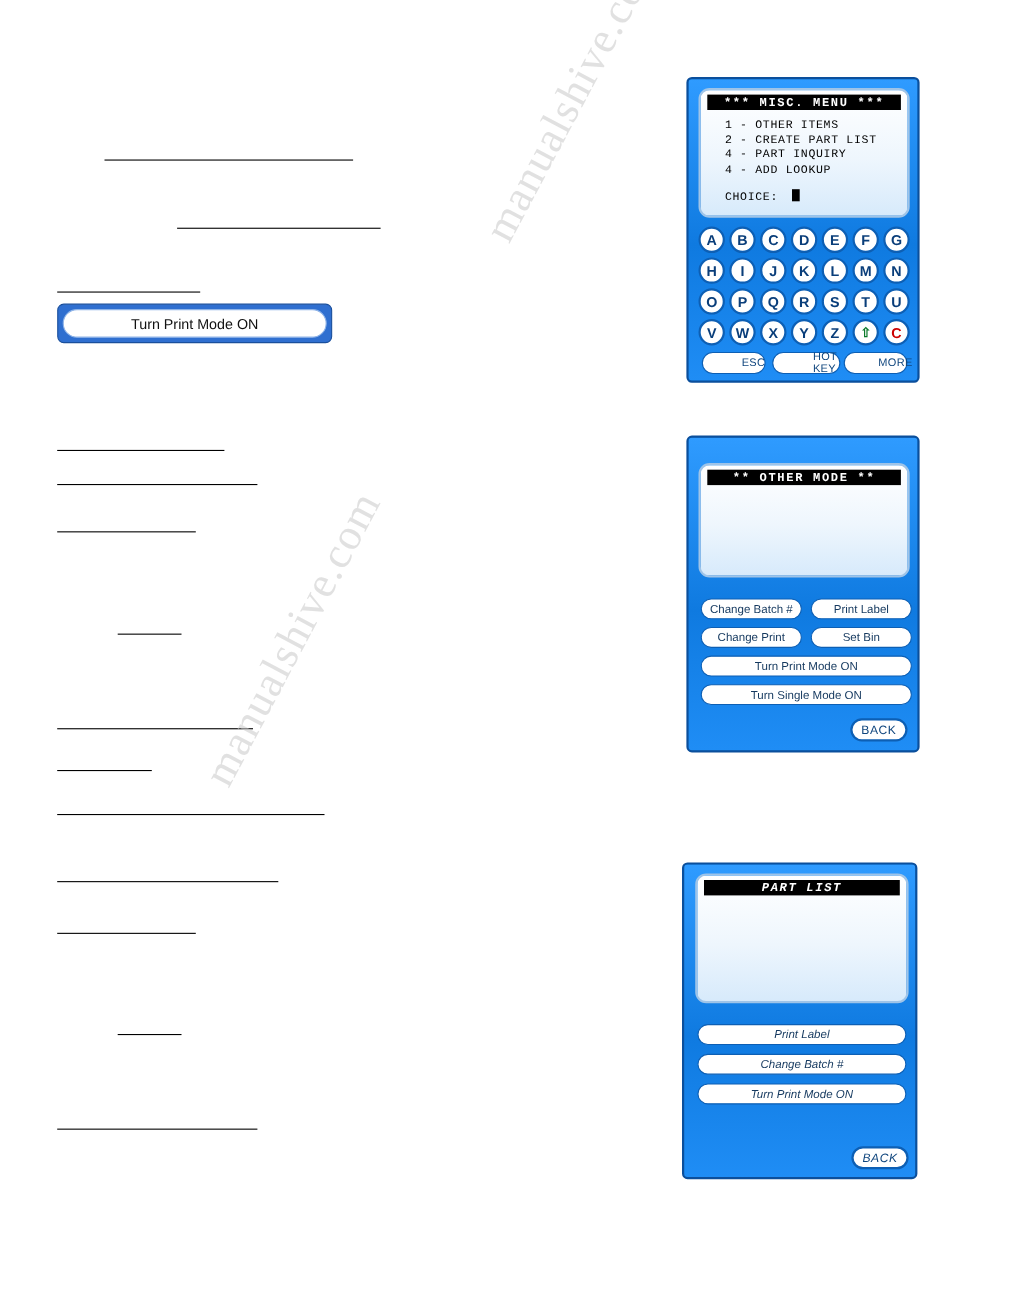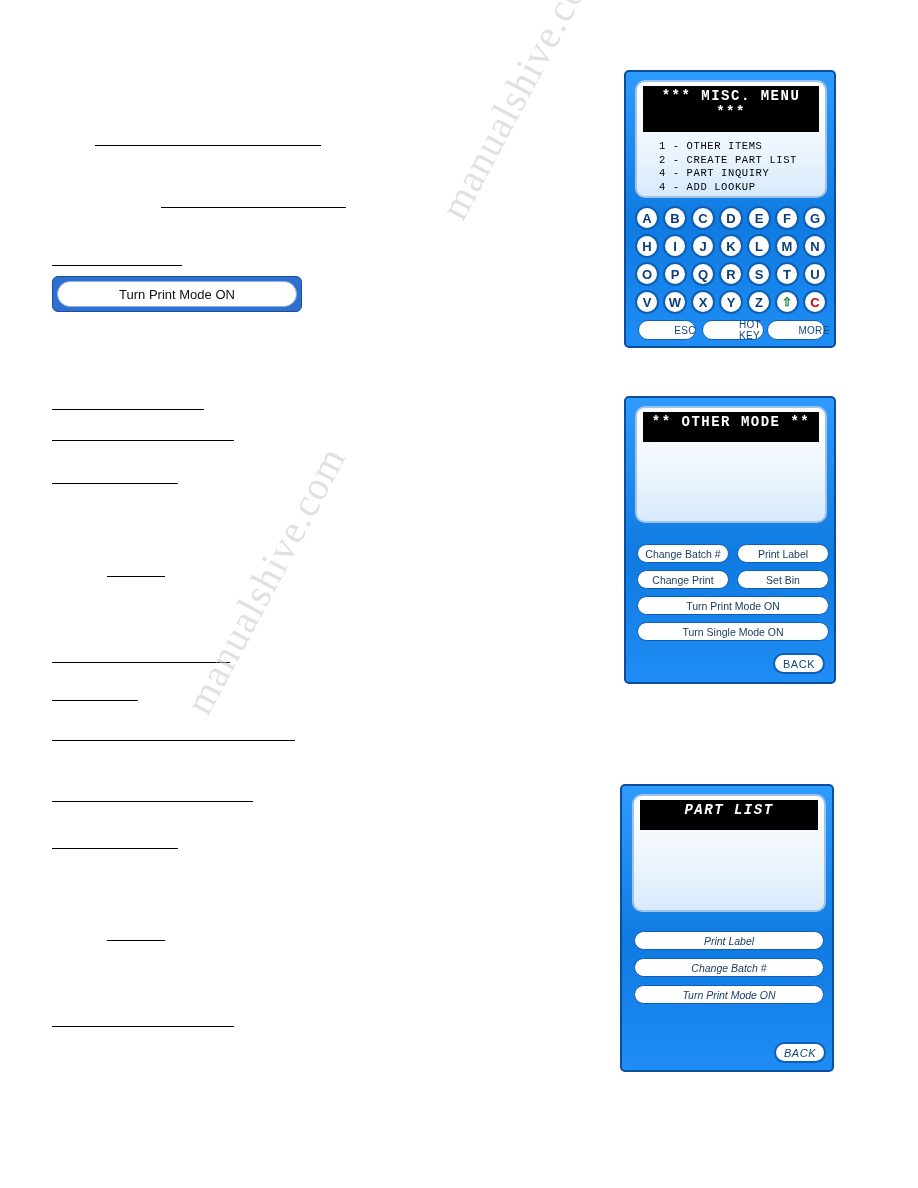--- a/index.html
+++ b/index.html
@@ -91,24 +91,24 @@
     background: linear-gradient(to bottom, #ffffff 0%, #eef6fd 55%, #d7eafb 100%);
     border: 2px solid #9fc4e8;
     border-radius: 10px;
     box-sizing: border-box;
     overflow: hidden;
   }
   .lcd-title {
     background: #000;
     color: #fff;
     font-family: "Liberation Mono", monospace;
-    font-size: 14px;
+    font-size: 11px;
     letter-spacing: 1.5px;
     text-align: center;
-    padding: 2px 0 12px 0;
+    padding: 2px 0 0 0;
     margin: 4px 6px 0 6px;
     font-weight: bold;
   }
   .lcd-body {
     font-family: "Liberation Mono", monospace;
     font-size: 10.5px;
     color: #000;
     padding: 8px 0 0 22px;
     line-height: 13.5px;
     letter-spacing: .6px;
@@ -263,21 +263,21 @@
 
   <div id="fnkeys-layer">
       <div class="key-pill" style="left: 12px; top: 248px; width: 58px;">ESC</div>
       <div class="key-pill" style="left: 76px; top: 248px; width: 62px;">HOT KEY</div>
       <div class="key-pill" style="left: 141px; top: 248px; width: 58px;">MORE</div>
     </div>
 </div>
 
 <div class="device" style="left:624px; top:396px; width:212px; height:288px;">
 
-  <div class="lcd" style="left:9px; top:8px; width:192px; height:117px;">
+  <div class="lcd" style="left:9px; top:23px; width:192px; height:104px;">
     <div class="lcd-title">** OTHER MODE **</div>
   </div>
 
   <div class="menu-btn" style="left:11px;  top:146px; width:92px;">Change Batch #</div>
   <div class="menu-btn" style="left:111px; top:146px; width:92px;">Print Label</div>
   <div class="menu-btn" style="left:11px;  top:172px; width:92px;">Change Print</div>
   <div class="menu-btn" style="left:111px; top:172px; width:92px;">Set Bin</div>
   <div class="menu-btn" style="left:11px;  top:198px; width:192px;">Turn Print Mode ON</div>
   <div class="menu-btn" style="left:11px;  top:224px; width:192px;">Turn Single Mode ON</div>
 

